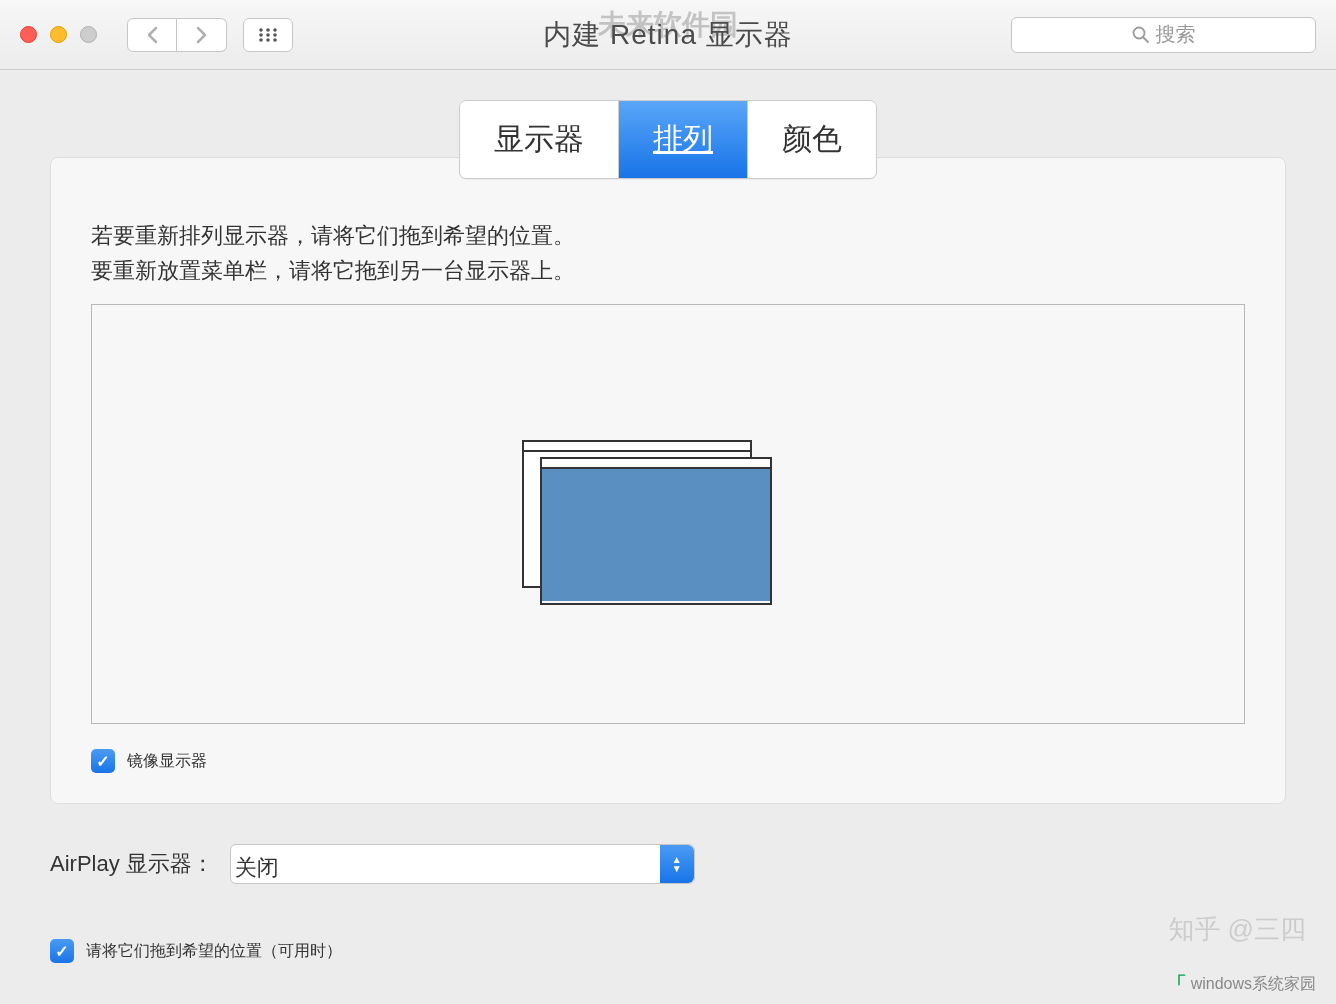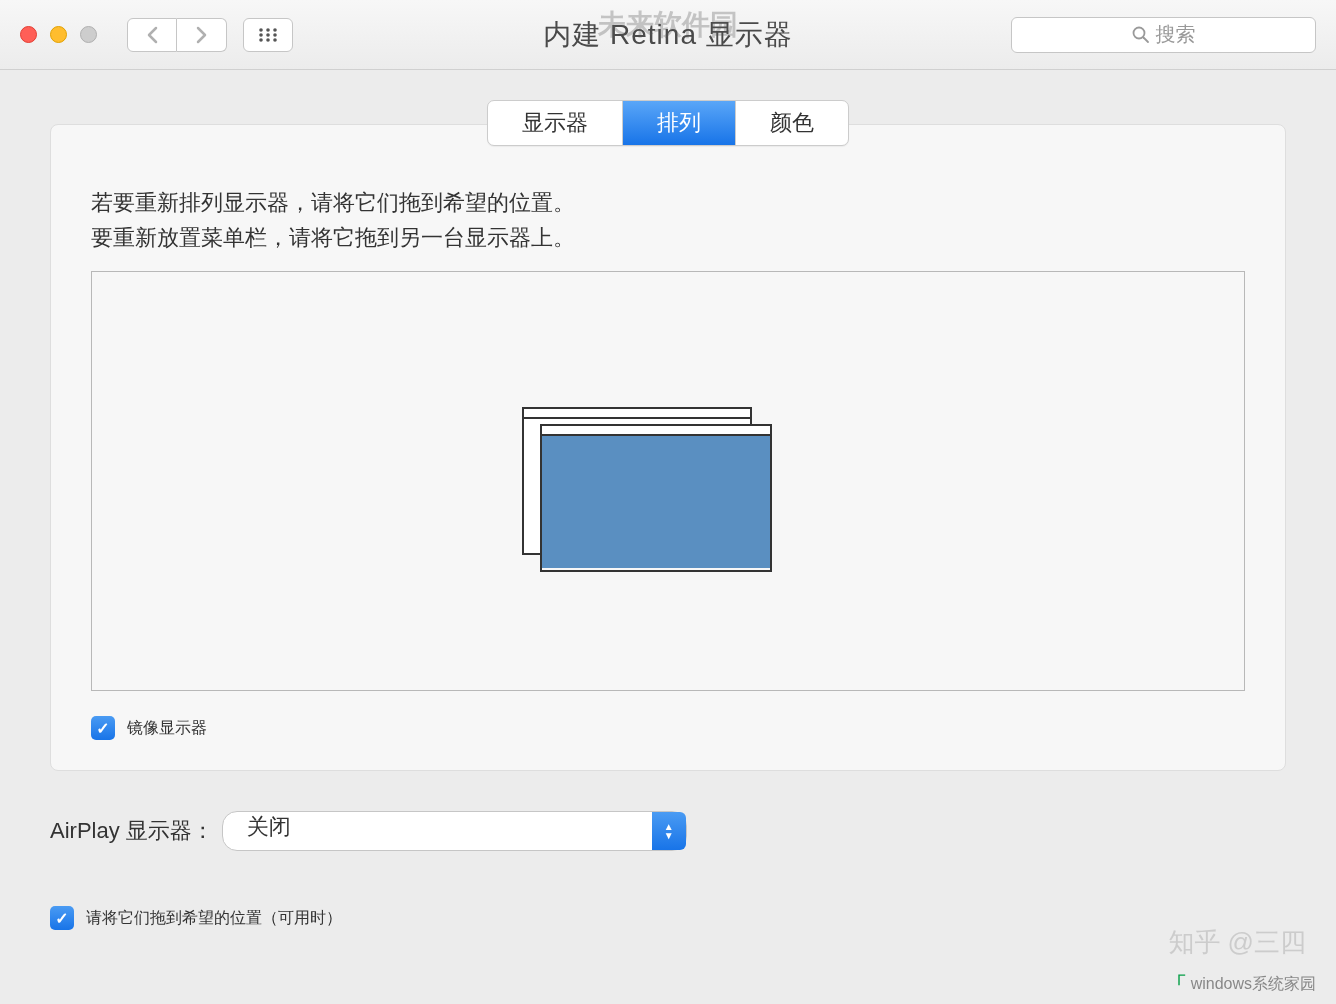--- a/index.html
+++ b/index.html
@@ -56,27 +56,28 @@
     .tab-bar {
       display: flex; justify-content: center; margin-bottom: 0;
       position: relative; z-index: 2;
     }
     .tab-group {
       display: flex; background: #fff; border-radius: 7px;
       overflow: hidden; border: 1px solid #ccc;
       box-shadow: 0 1px 1px rgba(0,0,0,0.05);
     }
     .tab {
-      padding: 7px 34px; font-size: 22px; color: #333;
+      padding: 18px 34px; font-size: 30px; color: #333;
       border-right: 1px solid #ccc; cursor: pointer;
     }
     .tab:last-child { border-right: none; }
     .tab.active {
       background: linear-gradient(#5aa6f8, #1874e8);
       color: #fff;
+      text-decoration: underline;
     }
     .panel {
       background: #f7f7f7; border: 1px solid #dedede;
       border-radius: 8px; margin-top: -22px;
       padding: 60px 40px 30px;
     }
     .instructions {
       font-size: 22px; color: #333; line-height: 1.6;
       margin-bottom: 16px;
     }
@@ -104,28 +105,28 @@
     }
     .mac-checkbox {
       width: 24px; height: 24px; border-radius: 5px;
       background: linear-gradient(#4a9bf3, #1874e8);
       display: flex; align-items: center; justify-content: center;
       color: #fff; font-size: 16px; font-weight: bold;
     }
     .checkbox-label { font-size: 16px; color: #333; }
     .bottom-controls { padding: 20px 50px 30px; }
     .airplay-row {
-      display: flex; align-items: center; gap: 8px;
+      display: flex; align-items: center; gap: 16px;
       margin-bottom: 30px;
     }
     .airplay-label { font-size: 22px; color: #333; }
     .select-box {
       flex: 0 0 465px; height: 40px; background: #fff;
-      border: 1px solid #c6c6c6; border-radius: 15px;
-      display: flex; align-items: flex-start; padding: 0 24px;
+      border: 1px solid #c6c6c6; border-radius: 6px;
+      display: flex; align-items: flex-end; padding: 0 4px;
       font-size: 22px; color: #333; position: relative;
     }
     .select-arrows {
       position: absolute; right: 0; top: 0; width: 34px; height: 100%;
       background: linear-gradient(#4a9bf3, #1874e8);
       border-radius: 0 6px 6px 0; display: flex;
       flex-direction: column; align-items: center; justify-content: center;
       color: #fff; font-size: 10px; line-height: 9px;
     }
     .bottom-row {
@@ -134,21 +135,21 @@
     .btn {
       padding: 8px 26px; background: #fff; border: 1px solid #c6c6c6;
       border-radius: 6px; font-size: 22px; color: #333;
     }
     .watermark-bottom {
       position: absolute; bottom: 6px; right: 20px;
       font-size: 16px; color: #888; display: flex;
       align-items: center; gap: 4px;
     }
     .watermark-right {
-      position: absolute; bottom: 44px; right: 30px;
+      position: absolute; bottom: 57px; right: 30px;
       font-size: 26px; color: #ccc; font-weight: 300;
     }
     .watermark-top {
       position: absolute; top: 6px; left: 50%;
       transform: translateX(-50%); font-size: 28px;
       color: #555; opacity: 0.3; font-weight: bold;
     }
   </style>
 </head>
 <body>

